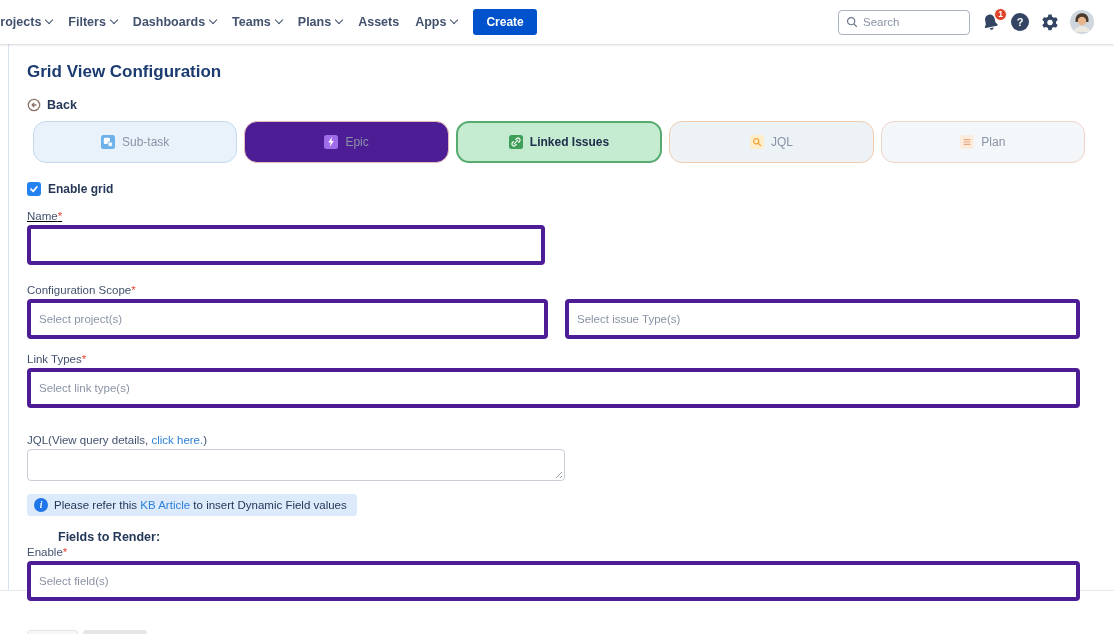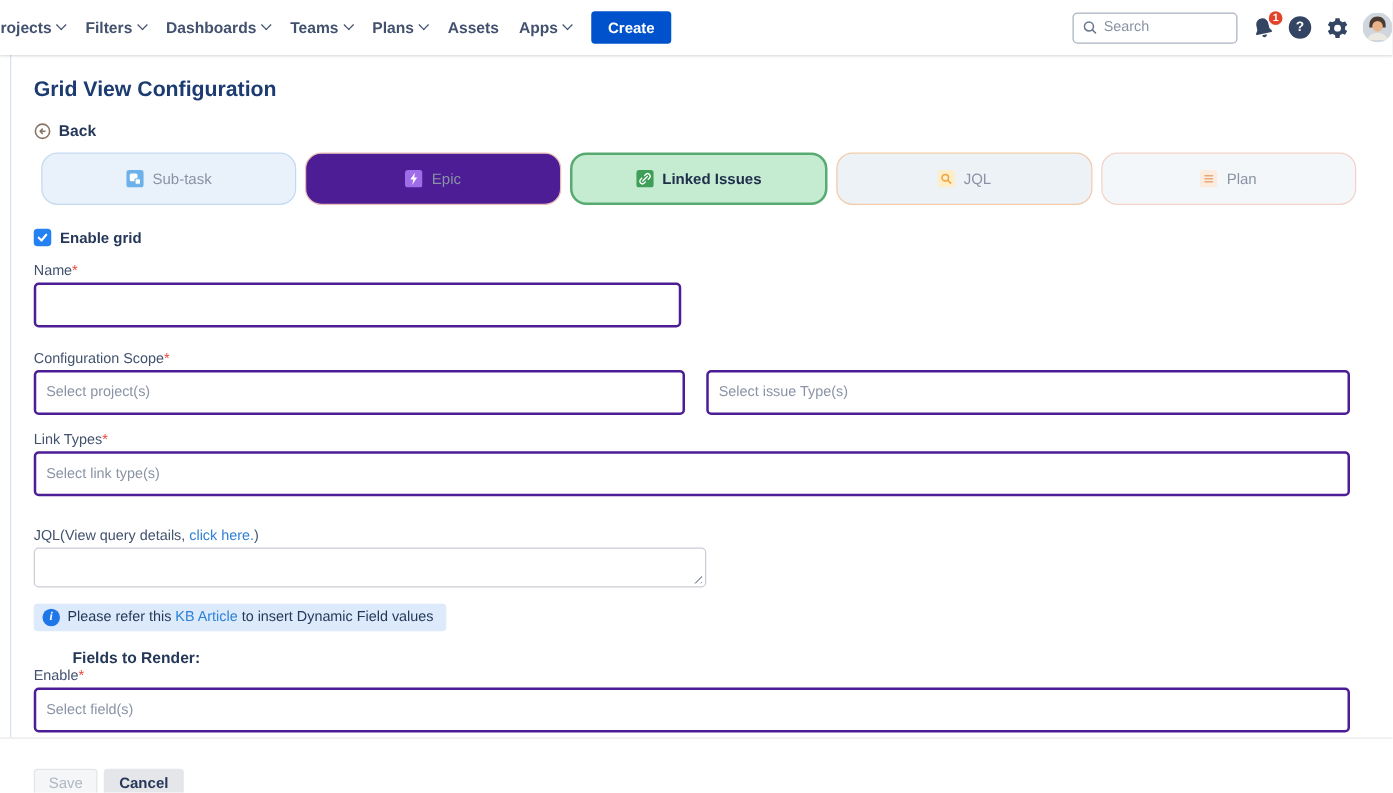--- a/index.html
+++ b/index.html
@@ -9,21 +9,21 @@
   
   .topnav { position:relative; height:44px; background:#fff; display:flex; align-items:center;
     box-shadow:0 1px 2px rgba(9,30,66,0.18); z-index:5; }
   .nav-items { display:flex; align-items:center; gap:16px; margin-left:-8px; white-space:nowrap; }
   .nav-item { display:flex; align-items:center; font-size:12.5px; font-weight:600; color:#42526e;
     cursor:pointer; }
   .chev { width:6px; height:6px; border-right:1.6px solid #42526e; border-bottom:1.6px solid #42526e;
     transform:rotate(45deg); margin-left:5px; margin-top:-4px; }
   .create-btn { margin-left:16px; background:#0052cc; color:#fff; border:none; border-radius:3px;
     font-size:12px; font-weight:700; padding:6px 13px; cursor:pointer; font-family:inherit; }
-  .nav-right { position:absolute; right:0; top:0; height:44px; display:flex; align-items:center; gap:11px; }
+  .nav-right { position:absolute; right:20px; top:0; height:44px; display:flex; align-items:center; gap:11px; }
   .search-box { display:flex; align-items:center; width:132px; height:25px; border:1px solid #a9b2c0;
     border-radius:4px; padding:0 7px; background:#fff; }
   .search-box input { border:none; outline:none; width:100%; font-size:11.5px; color:#42526e;
     font-family:inherit; margin-left:5px; }
   .search-box input::placeholder { color:#8a93a5; }
   .icon-btn { position:relative; display:flex; align-items:center; justify-content:center; cursor:pointer; }
   .badge { position:absolute; top:-5px; right:-7px; min-width:13px; height:13px; background:#e0452c;
     border-radius:50%; color:#fff; font-size:8.5px; font-weight:700; display:flex; align-items:center;
     justify-content:center; border:1.5px solid #fff; padding:0 2px; }
   .help-circle { width:18px; height:18px; border-radius:50%; background:#344563; color:#fff;
@@ -50,25 +50,25 @@
   .tab.t4 { background:#f4f7f9; border-color:#f2d3ca; }
   .tab.selected { background:#c5ebd1; border:2px solid #57ab70; color:#20304c; font-weight:700; }
 
   .row-check { margin-top:18px; display:flex; align-items:center; gap:7px; height:16px; }
   .checkbox { width:14px; height:14px; background:#2481f2; border-radius:3px; display:flex;
     align-items:center; justify-content:center; cursor:pointer; }
   .check-label { font-size:12px; font-weight:700; color:#253858; }
 
   .flabel { font-size:11.5px; color:#42526e; height:13px; line-height:13px; }
   .req { color:#e5493a; }
-  .tinput { display:block; border:2px solid #4c1d95; border-radius:4px; height:25px; padding:16px 8px;
+  .tinput { display:block; border:4px solid #4c1d95; border-radius:4px; height:25px; padding:16px 8px;
     font-size:11.5px; color:#42526e; font-family:inherit; outline:none; background:#fff; width:100%; }
   .tinput::placeholder, textarea::placeholder { color:#8a93a5; }
 
-  .field-name { margin-top:13px; }
+  .field-name { margin-top:13px;text-decoration:underline; }
   .field-name .tinput { margin-top:2px; width:518px; }
 
   .field-scope { margin-top:19px; }
   .scope-inputs { display:flex; gap:17px; margin-top:2px; }
   .scope-inputs .in-left { width:521px; height:26px; }
   .scope-inputs .in-right { width:515px; height:26px; }
 
   .field-link { margin-top:14px; }
   .field-link .tinput { margin-top:2px; height:26px; }
 

